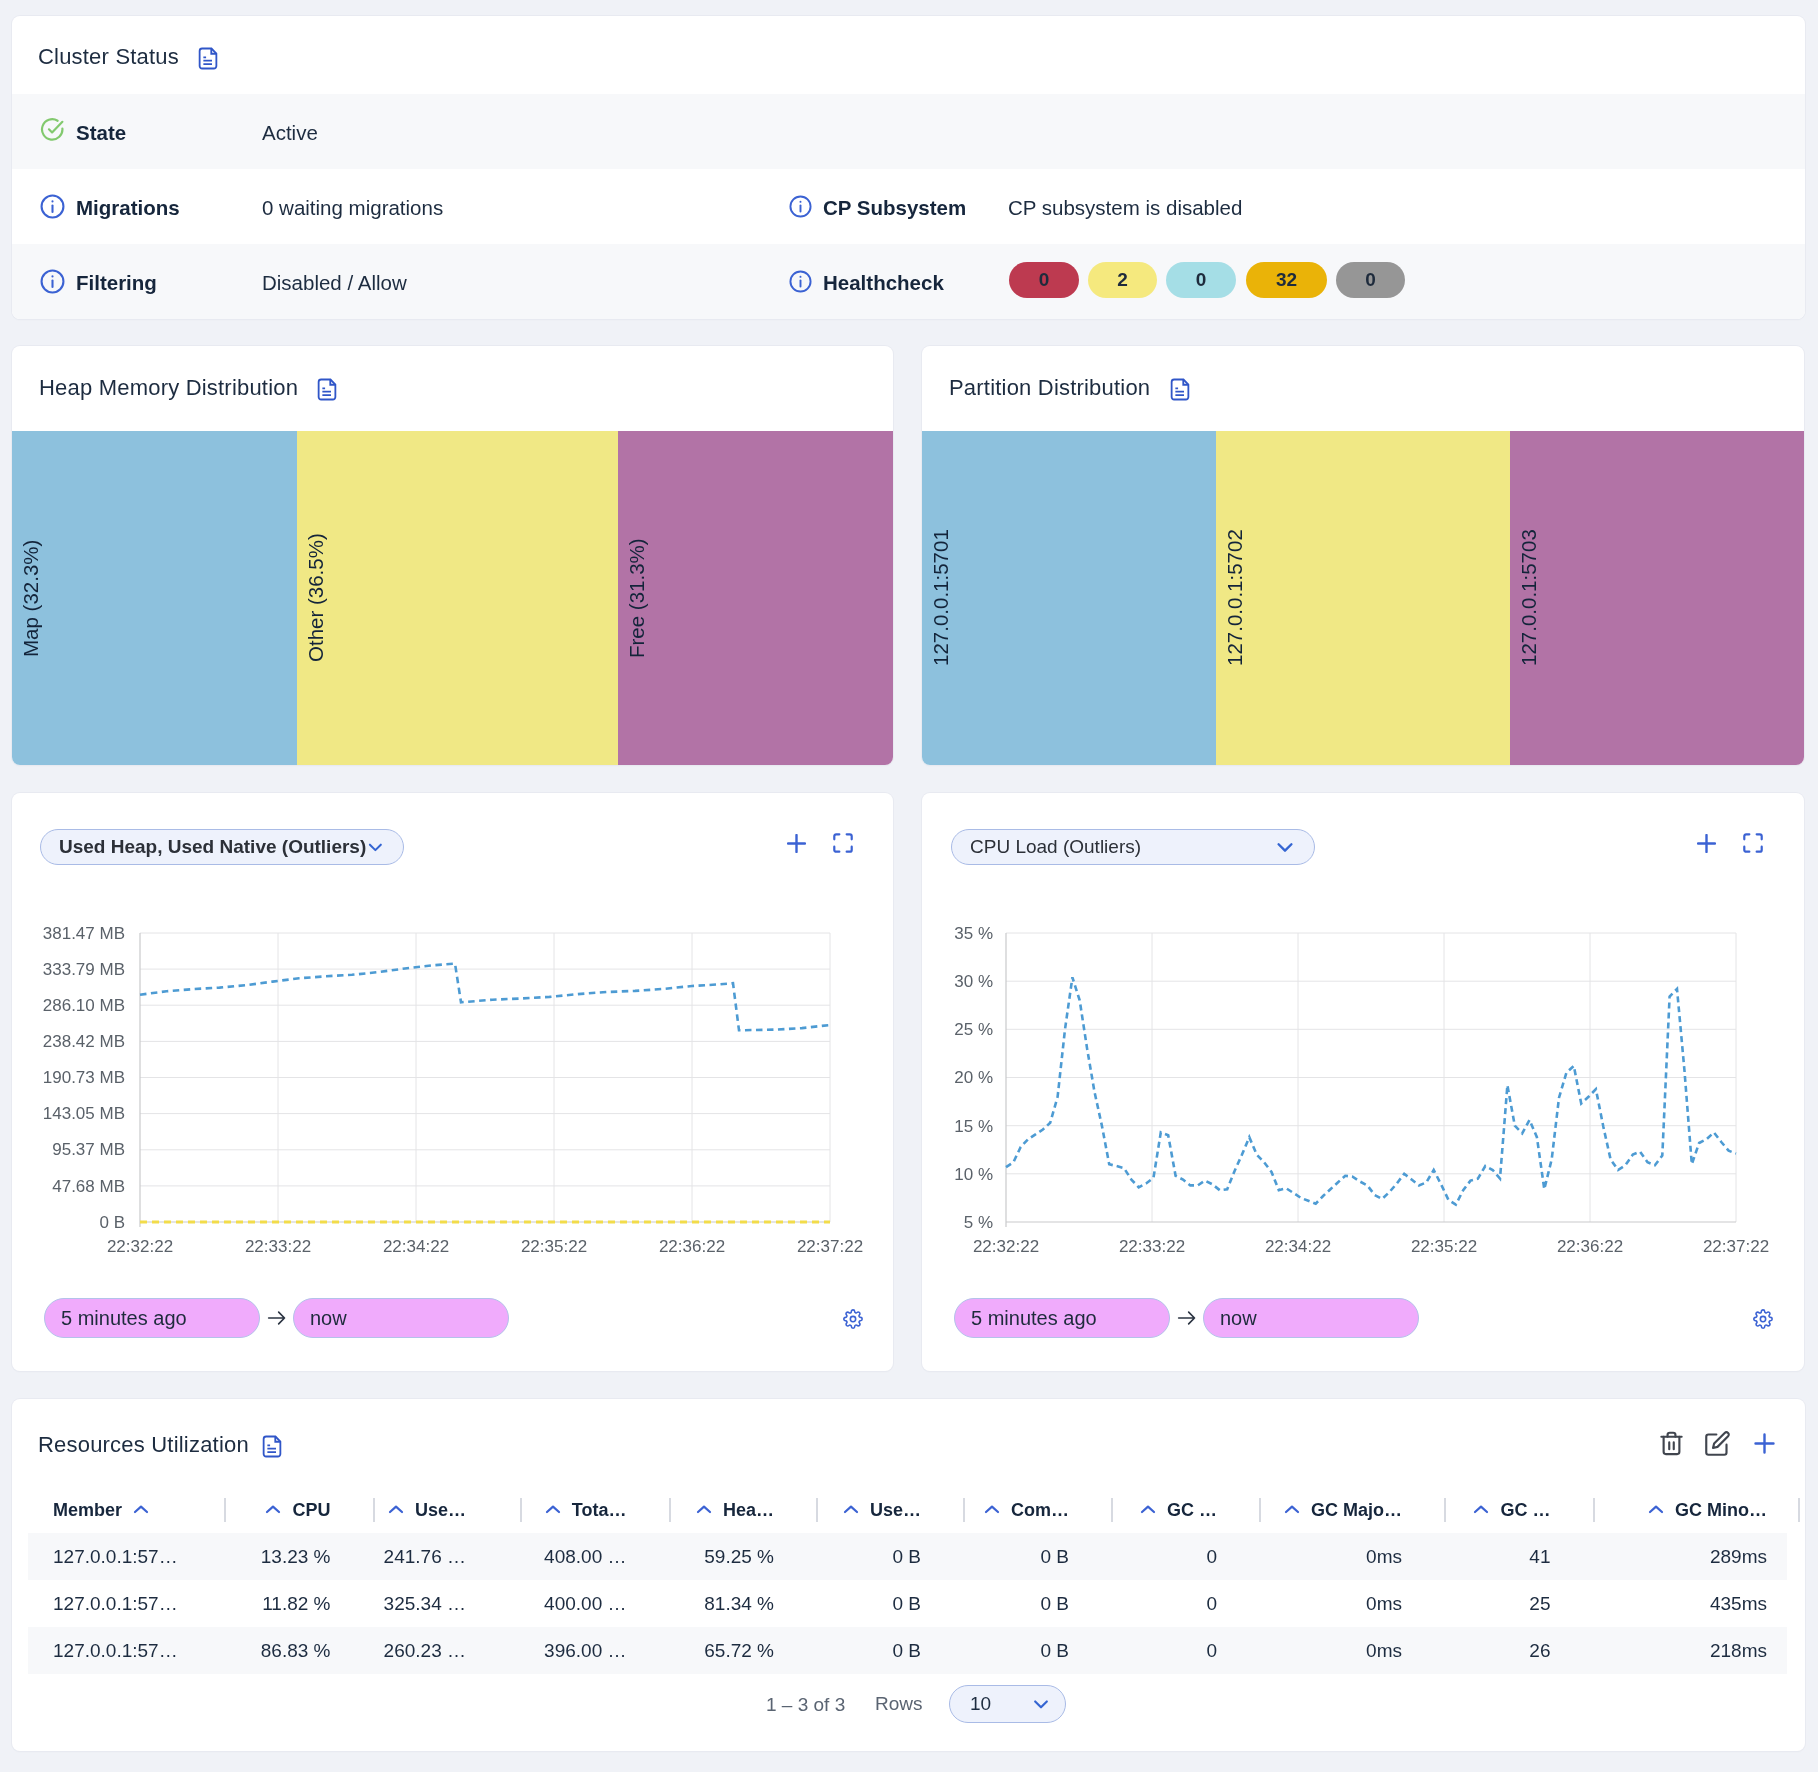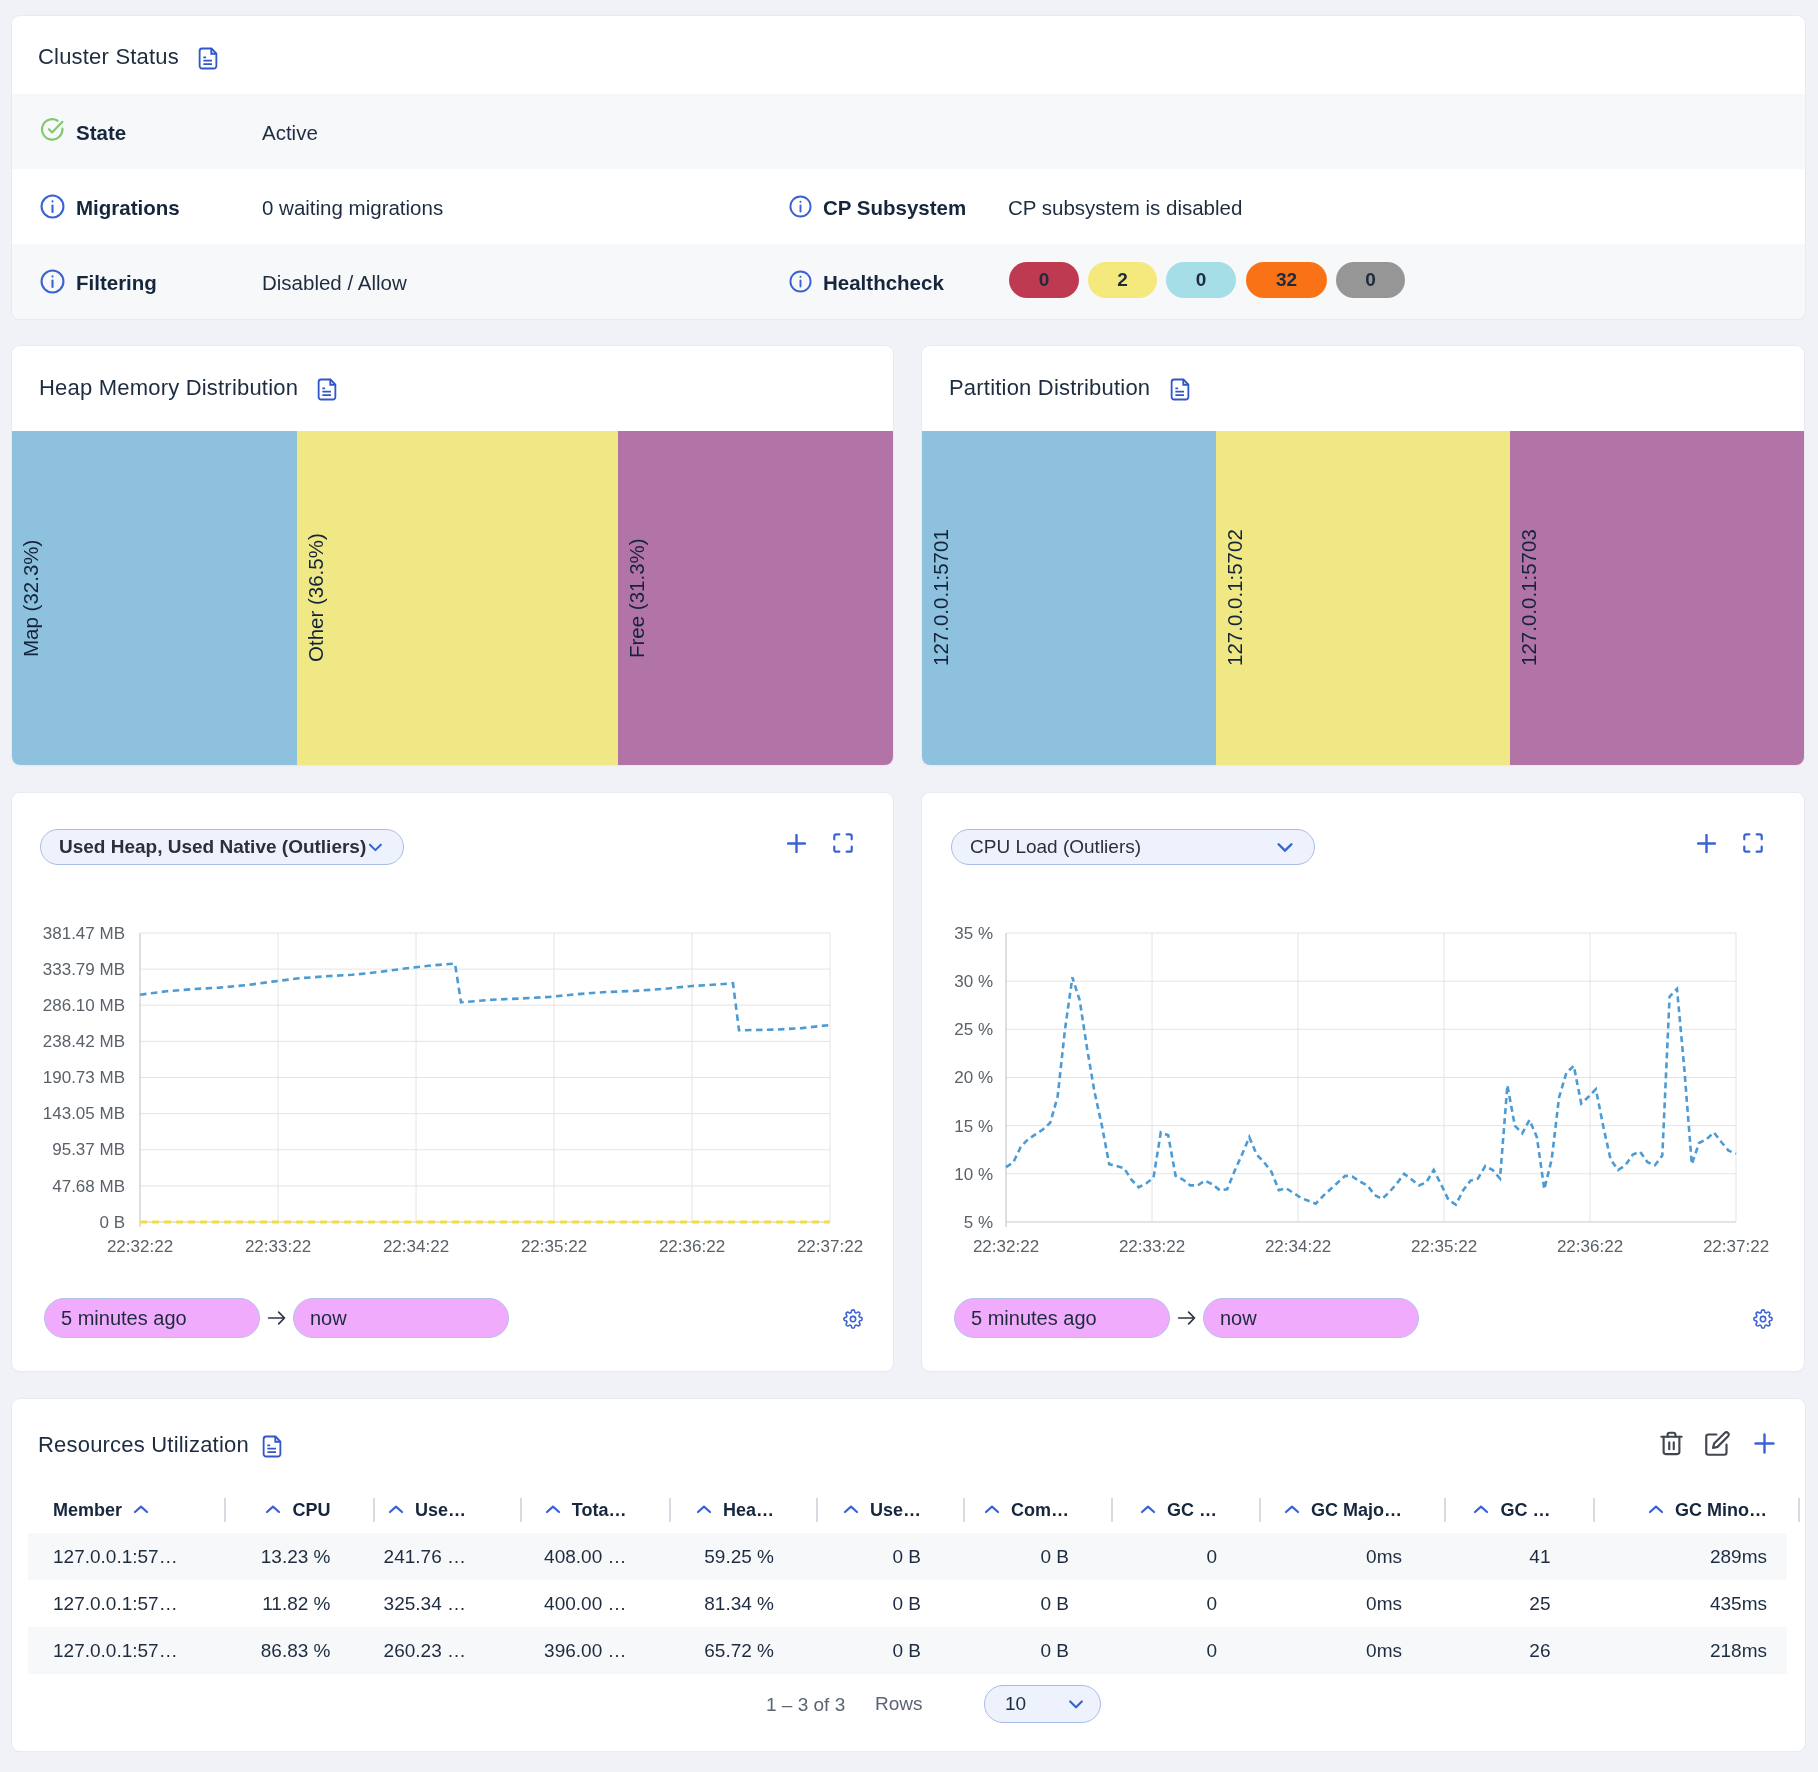--- a/index.html
+++ b/index.html
@@ -72,21 +72,21 @@
   <div class="row-value" style="position:absolute; left:250px; top:255px;">Disabled / Allow</div>
   <svg class="icon" style="position:absolute; left:777px; top:254px;" width="23" height="23" viewBox="0 0 24 24" fill="none" stroke="#3b62d3" stroke-width="2" stroke-linecap="round">
         <circle cx="12" cy="12" r="10.5"></circle>
         <line x1="12" y1="11" x2="12" y2="17.2"></line>
         <line x1="12" y1="7" x2="12" y2="7.2"></line>
       </svg>
   <div class="row-label" style="position:absolute; left:811px; top:255px;">Healthcheck</div>
   <div class="pill" style="left:997px; top:246px; width:70px; background:#bd3a50;">0</div>
   <div class="pill" style="left:1076px; top:246px; width:69px; background:#f5e97e;">2</div>
   <div class="pill" style="left:1154px; top:246px; width:70px; background:#a5dee6;">0</div>
-  <div class="pill" style="left:1234px; top:246px; width:81px; background:#f97316;">32</div>
+  <div class="pill" style="left:1234px; top:246px; width:81px; background:#eab308;">32</div>
   <div class="pill" style="left:1324px; top:246px; width:69px; background:#969696;">0</div>
 </div>
 
 <div class="card" style="left:12px; top:346px; width:881px; height:419px;">
   <div style="position:absolute; left:27px; top:29px;" class="cardtitle">Heap Memory Distribution
     <svg class="docicon" width="20" height="23" viewBox="0 0 22 25" fill="none">
           <path d="M14.8 1.5H4.5A2.7 2.7 0 0 0 1.8 4.2v16.6a2.7 2.7 0 0 0 2.7 2.7h13a2.7 2.7 0 0 0 2.7-2.7V7.1z" stroke="#3056c8" stroke-width="2"></path>
           <path d="M14.6 1.7v5.6h5.7" stroke="#3056c8" stroke-width="2" fill="none"></path>
           <path d="M5.9 11.2h3M5.9 14.9h9.5M5.9 18.6h9.5" stroke="#3056c8" stroke-width="2"></path>
         </svg>
@@ -368,21 +368,21 @@
   <div class="hdiv" style="left:804px;"></div>
   <div class="hdiv" style="left:951px;"></div>
   <div class="hdiv" style="left:1099px;"></div>
   <div class="hdiv" style="left:1247px;"></div>
   <div class="hdiv" style="left:1432px;"></div>
   <div class="hdiv" style="left:1580.5px;"></div>
   <div class="hdiv" style="left:1786px;"></div>
 
   <div style="position:absolute; left:754px; top:295px; font-size:19px; color:#5a6472;">1 – 3 of 3</div>
   <div style="position:absolute; left:863px; top:294px; font-size:19px; color:#5a6472;">Rows</div>
-  <div class="dd" style="left:972px; top:286px; width:117px; height:38px; border-radius:19px; padding:0 14px 0 20px;">
+  <div class="dd" style="left:937px; top:286px; width:117px; height:38px; border-radius:19px; padding:0 14px 0 20px;">
     <span style="color:#1d2c40;">10</span>
     <svg style="margin-left:auto;" width="20" height="20" viewBox="0 0 24 24" fill="none" stroke="#3465d2" stroke-width="2.6" stroke-linecap="round" stroke-linejoin="round">
           <path d="M5 9l7 7 7-7"></path>
         </svg>
   </div>
 </div>
 
 </div>
 
 </body></html>

